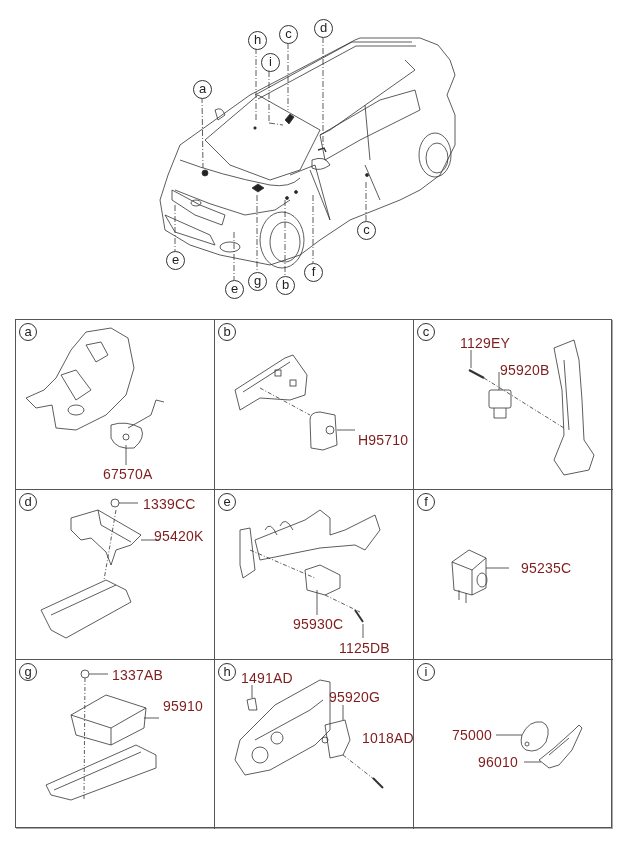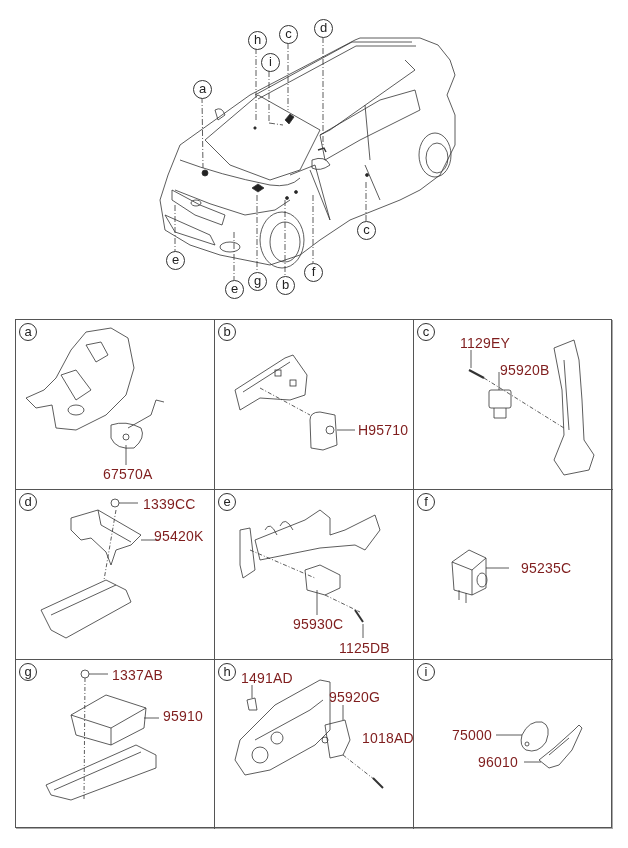--- a/index.html
+++ b/index.html
@@ -110,21 +110,21 @@
     <svg fill="none" stroke="#333" stroke-width="0.8">
       <path d="M20 70 L70 38 L78 35 L92 55 L90 75 L75 80 L45 78 L25 90 Z"></path>
       <path d="M28 72 L75 42"></path>
       <rect x="60" y="50" width="6" height="6"></rect>
       <rect x="75" y="60" width="6" height="6"></rect>
       <line x1="45" y1="68" x2="95" y2="95" stroke-dasharray="4 2 1 2"></line>
       <path d="M95 100 Q95 92 105 92 L120 95 L122 125 L108 130 L96 128 Z"></path>
       <circle cx="115" cy="110" r="4"></circle>
       <line x1="122" y1="110" x2="140" y2="110"></line>
     </svg>
-    <div class="pn" style="left:143px;top:102px;">H95710</div>
+    <div class="pn" style="left:143px;top:112px;">H95710</div>
   </div>
 
   <div class="cell last-col" style="left:398px;top:0;width:199px;height:170px;">
     <div class="badge">c</div>
     <svg fill="none" stroke="#333" stroke-width="0.8">
       <path d="M55 50 L70 58" stroke-width="2"></path>
       <line x1="57" y1="30" x2="57" y2="48"></line>
       <rect x="75" y="70" width="22" height="18" rx="2"></rect>
       <path d="M80 88 L80 98 L92 98 L92 88"></path>
       <line x1="85" y1="52" x2="85" y2="70"></line>
@@ -190,21 +190,21 @@
       <line x1="73" y1="14" x2="92" y2="14"></line>
       <path d="M55 55 L90 35 L130 48 L128 68 L95 85 L60 75 Z"></path>
       <path d="M55 55 L95 68 L130 48"></path>
       <line x1="95" y1="68" x2="95" y2="85"></line>
       <line x1="128" y1="58" x2="143" y2="58"></line>
       <line x1="69" y1="18" x2="68" y2="140" stroke-dasharray="4 2 1 2"></line>
       <path d="M30 125 L120 85 L140 95 L140 108 L55 140 L35 135 Z"></path>
       <path d="M38 130 L125 92"></path>
     </svg>
     <div class="pn" style="left:96px;top:7px;">1337AB</div>
-    <div class="pn" style="left:147px;top:48px;">95910</div>
+    <div class="pn" style="left:147px;top:38px;">95910</div>
   </div>
 
   <div class="cell last-row" style="left:199px;top:340px;width:199px;height:169px;">
     <div class="badge">h</div>
     <svg fill="none" stroke="#333" stroke-width="0.8">
       <path d="M32 40 L40 38 L42 50 L34 50 Z"></path>
       <line x1="37" y1="25" x2="37" y2="38"></line>
       <path d="M25 80 L60 45 L105 20 L115 22 L115 70 L100 85 L55 110 L30 115 L20 100 Z"></path>
       <path d="M40 80 L95 50 L108 40"></path>
       <circle cx="45" cy="95" r="8"></circle>

